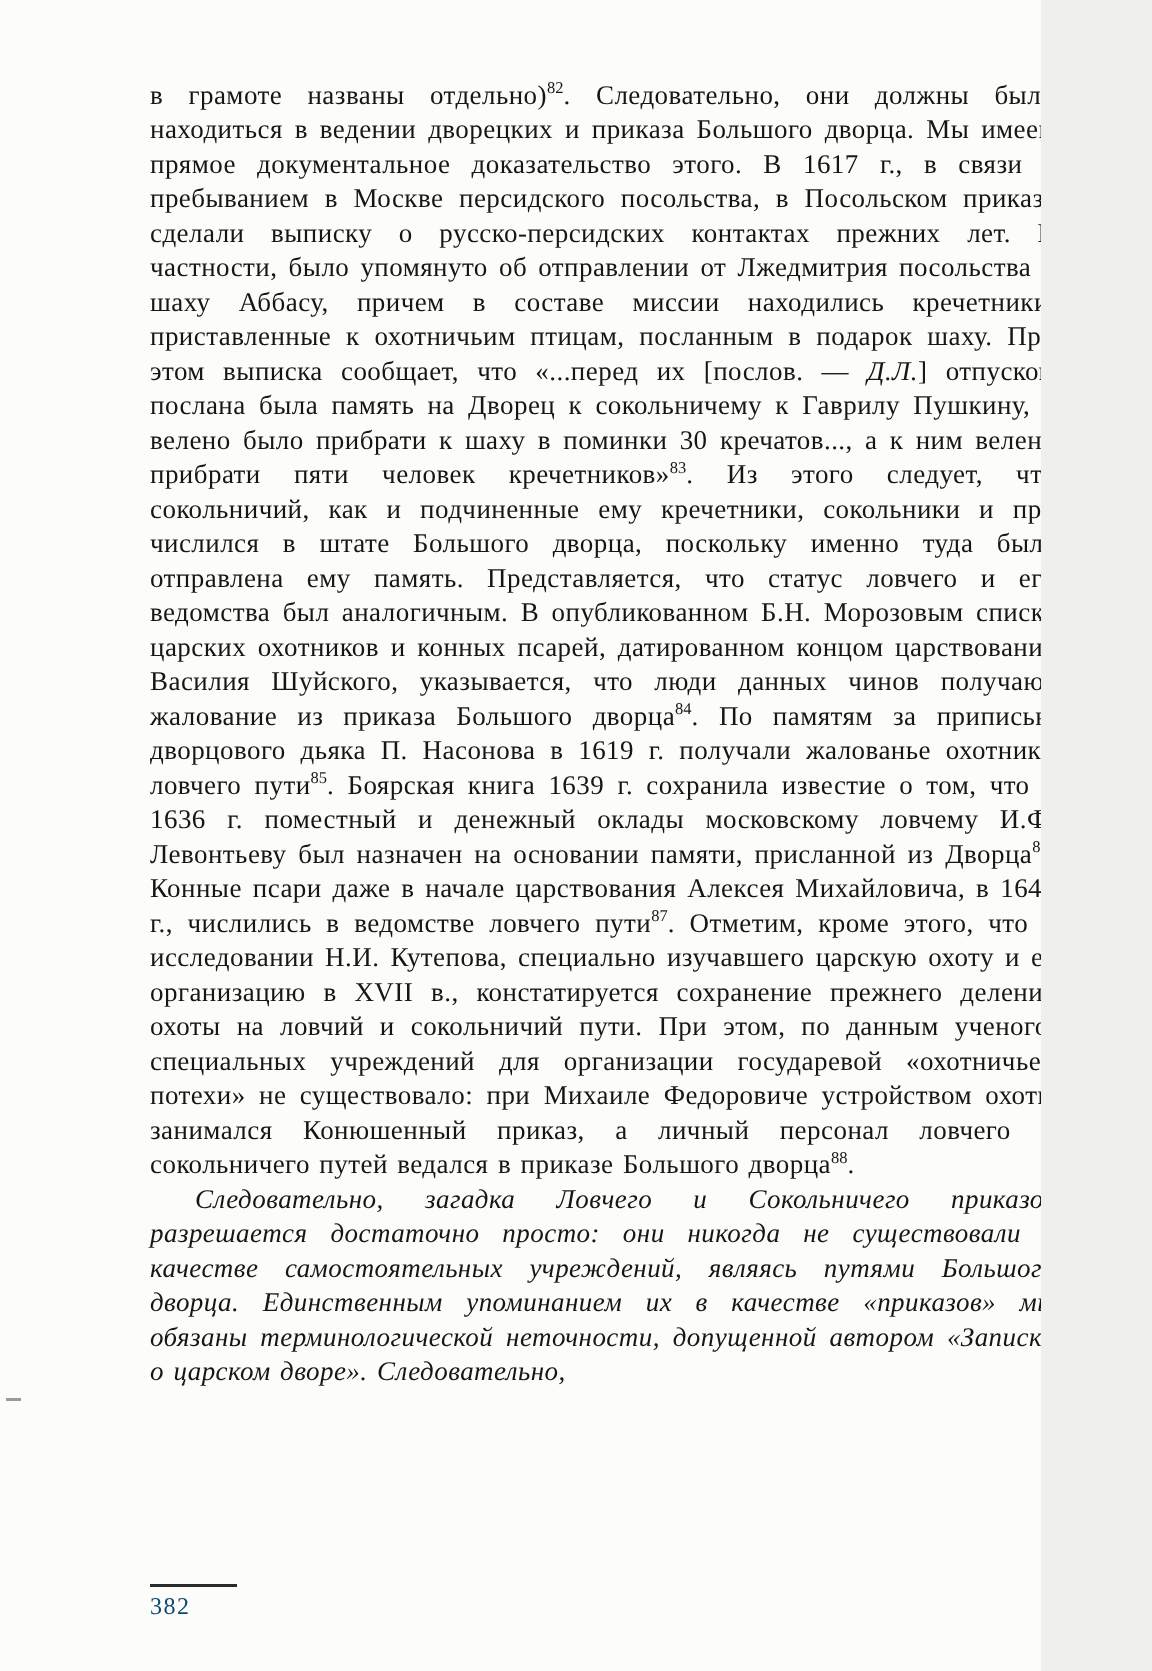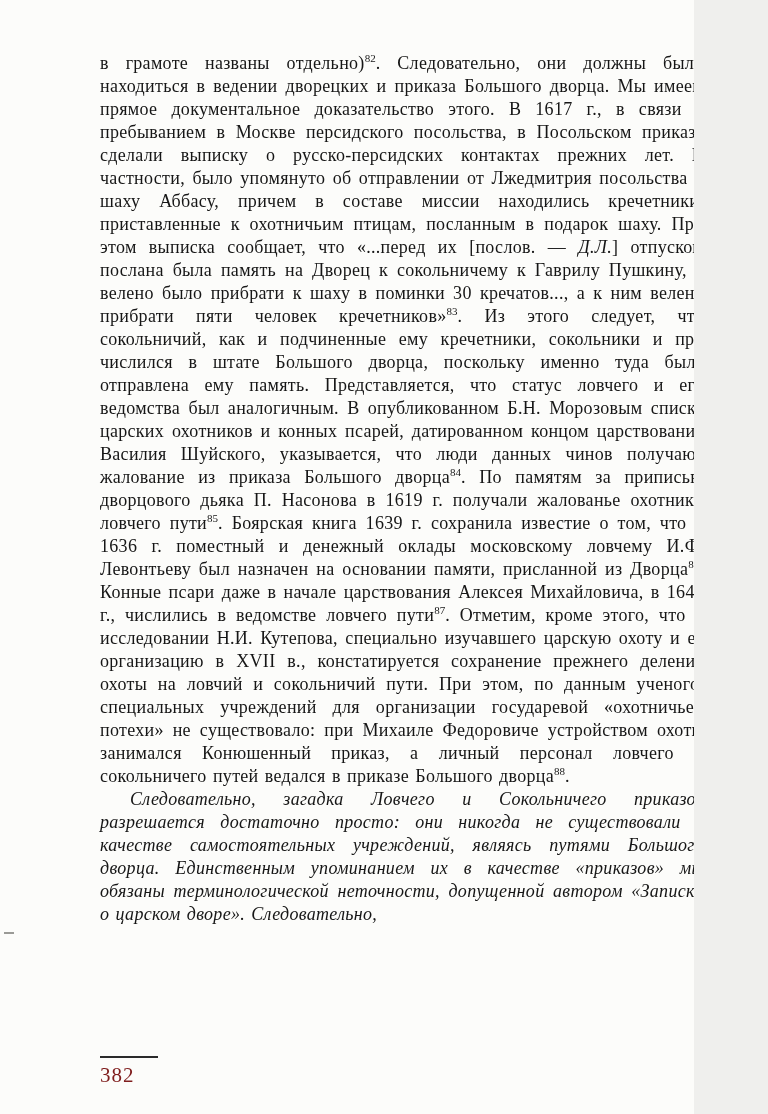--- a/index.html
+++ b/index.html
@@ -53,22 +53,22 @@
     left: 100px;
     top: 1056px;
   }
   .footer-rule {
     width: 58px;
     height: 2px;
     background: #2a2a2a;
     margin-bottom: 5px;
   }
   .page-number {
-    font-size: 21px;
-    color: #7f1d1d;
+    font-size: 16px;
+    color: #0c4a6e;
     letter-spacing: 1px;
   }
   .margin-mark {
     position: absolute;
     left: 4px;
     top: 932px;
     width: 10px;
     height: 2px;
     background: #9a9a96;
   }

